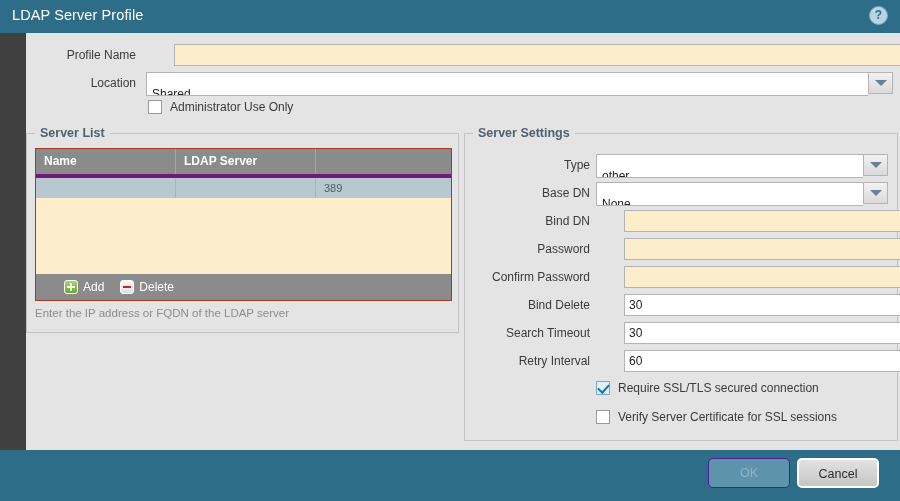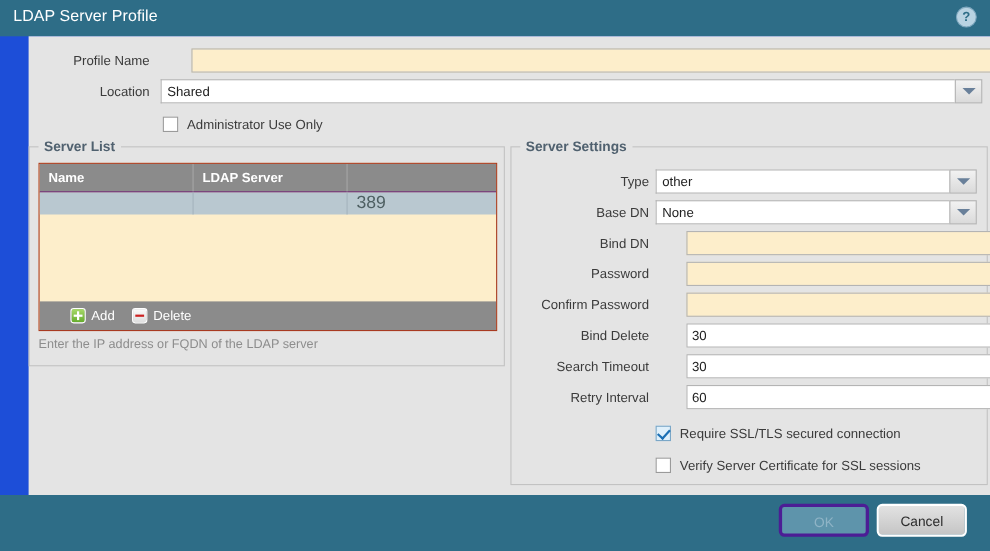--- a/index.html
+++ b/index.html
@@ -16,21 +16,21 @@
     color: #333;
     position: relative;
   }
 
   
   #modal {
     position: absolute;
     left: 0; top: 0;
     width: 900px;
     height: 501px;
-    background: #1d4ed8;
+    background: #404040;
     box-sizing: border-box;
   }
 
   #titlebar {
     position: absolute;
     left: 0; top: 0;
     width: 900px;
     height: 33px;
     background: #2e6d87;
   }
@@ -106,21 +106,21 @@
     height: 22px;
     box-sizing: border-box;
     display: flex;
   }
   .combo .cval {
     flex: 1;
     border: 1px solid #b4b4b4;
     border-right: none;
     background: #ffffff;
     line-height: 20px;
-    padding: 0 5px;
+    padding: 11px 5px;
     font-size: 12px;
     color: #222;
     box-sizing: border-box;
     overflow: hidden;
     white-space: nowrap;
   }
   .combo .cbtn {
     width: 25px;
     border: 1px solid #b4b4b4;
     background: linear-gradient(#f2f2f2, #dadada);
@@ -136,21 +136,21 @@
     margin-top: -3px;
     border-left: 6px solid transparent;
     border-right: 6px solid transparent;
     border-top: 6px solid #69809a;
   }
 
   
   .cbrow {
     position: absolute;
     display: flex;
-    align-items: flex-end;
+    align-items: flex-start;
     height: 20px;
   }
   .cbox {
     width: 14px;
     height: 14px;
     box-sizing: border-box;
     border: 1px solid #9a9a9a;
     background: #ffffff;
     position: relative;
     flex: 0 0 auto;
@@ -200,21 +200,21 @@
     position: absolute;
     box-sizing: border-box;
     border: 1px solid #a83a21;
     background: #fdeecb;
     overflow: hidden;
   }
   #thead {
     display: flex;
     height: 25px;
     background: #8b8b8b;
-    border-bottom: 1px solid #701a75;
+    border-bottom: 4px solid #701a75;
   }
   #thead .th {
     color: #ffffff;
     font-size: 12px;
     font-weight: bold;
     line-height: 25px;
     padding-left: 8px;
     box-sizing: border-box;
     border-right: 1px solid #a6a6a6;
     overflow: hidden;
@@ -224,21 +224,21 @@
 
   .trow {
     display: flex;
     height: 20px;
     background: #b9c8d0;
     position: relative;
   }
   .trow .td {
     box-sizing: border-box;
     border-right: 1px solid #a5b4bd;
-    font-size: 16px;
+    font-size: 11px;
     color: #4e5f62;
     line-height: 20px;
     padding-left: 8px;
     overflow: hidden;
     white-space: nowrap;
     position: relative;
   }
   .trow .td:last-child { border-right: none; }
 
   #tfooter {
@@ -315,21 +315,21 @@
     font-size: 12.5px;
     text-align: center;
     line-height: 28px;
     cursor: pointer;
   }
   #ok-button {
     left: 708px;
     top: 458px;
     width: 82px;
     background: #5e94ab;
-    border: 3px solid #4c1d95;
+    border: 1px solid #4c1d95;
     color: #8fb4c6;
   }
   #cancel-button {
     left: 797px;
     top: 458px;
     width: 82px;
     background: linear-gradient(#e2e2e2, #c5c5c5);
     border: 2px solid #ffffff;
     color: #2c2c2c;
   }

